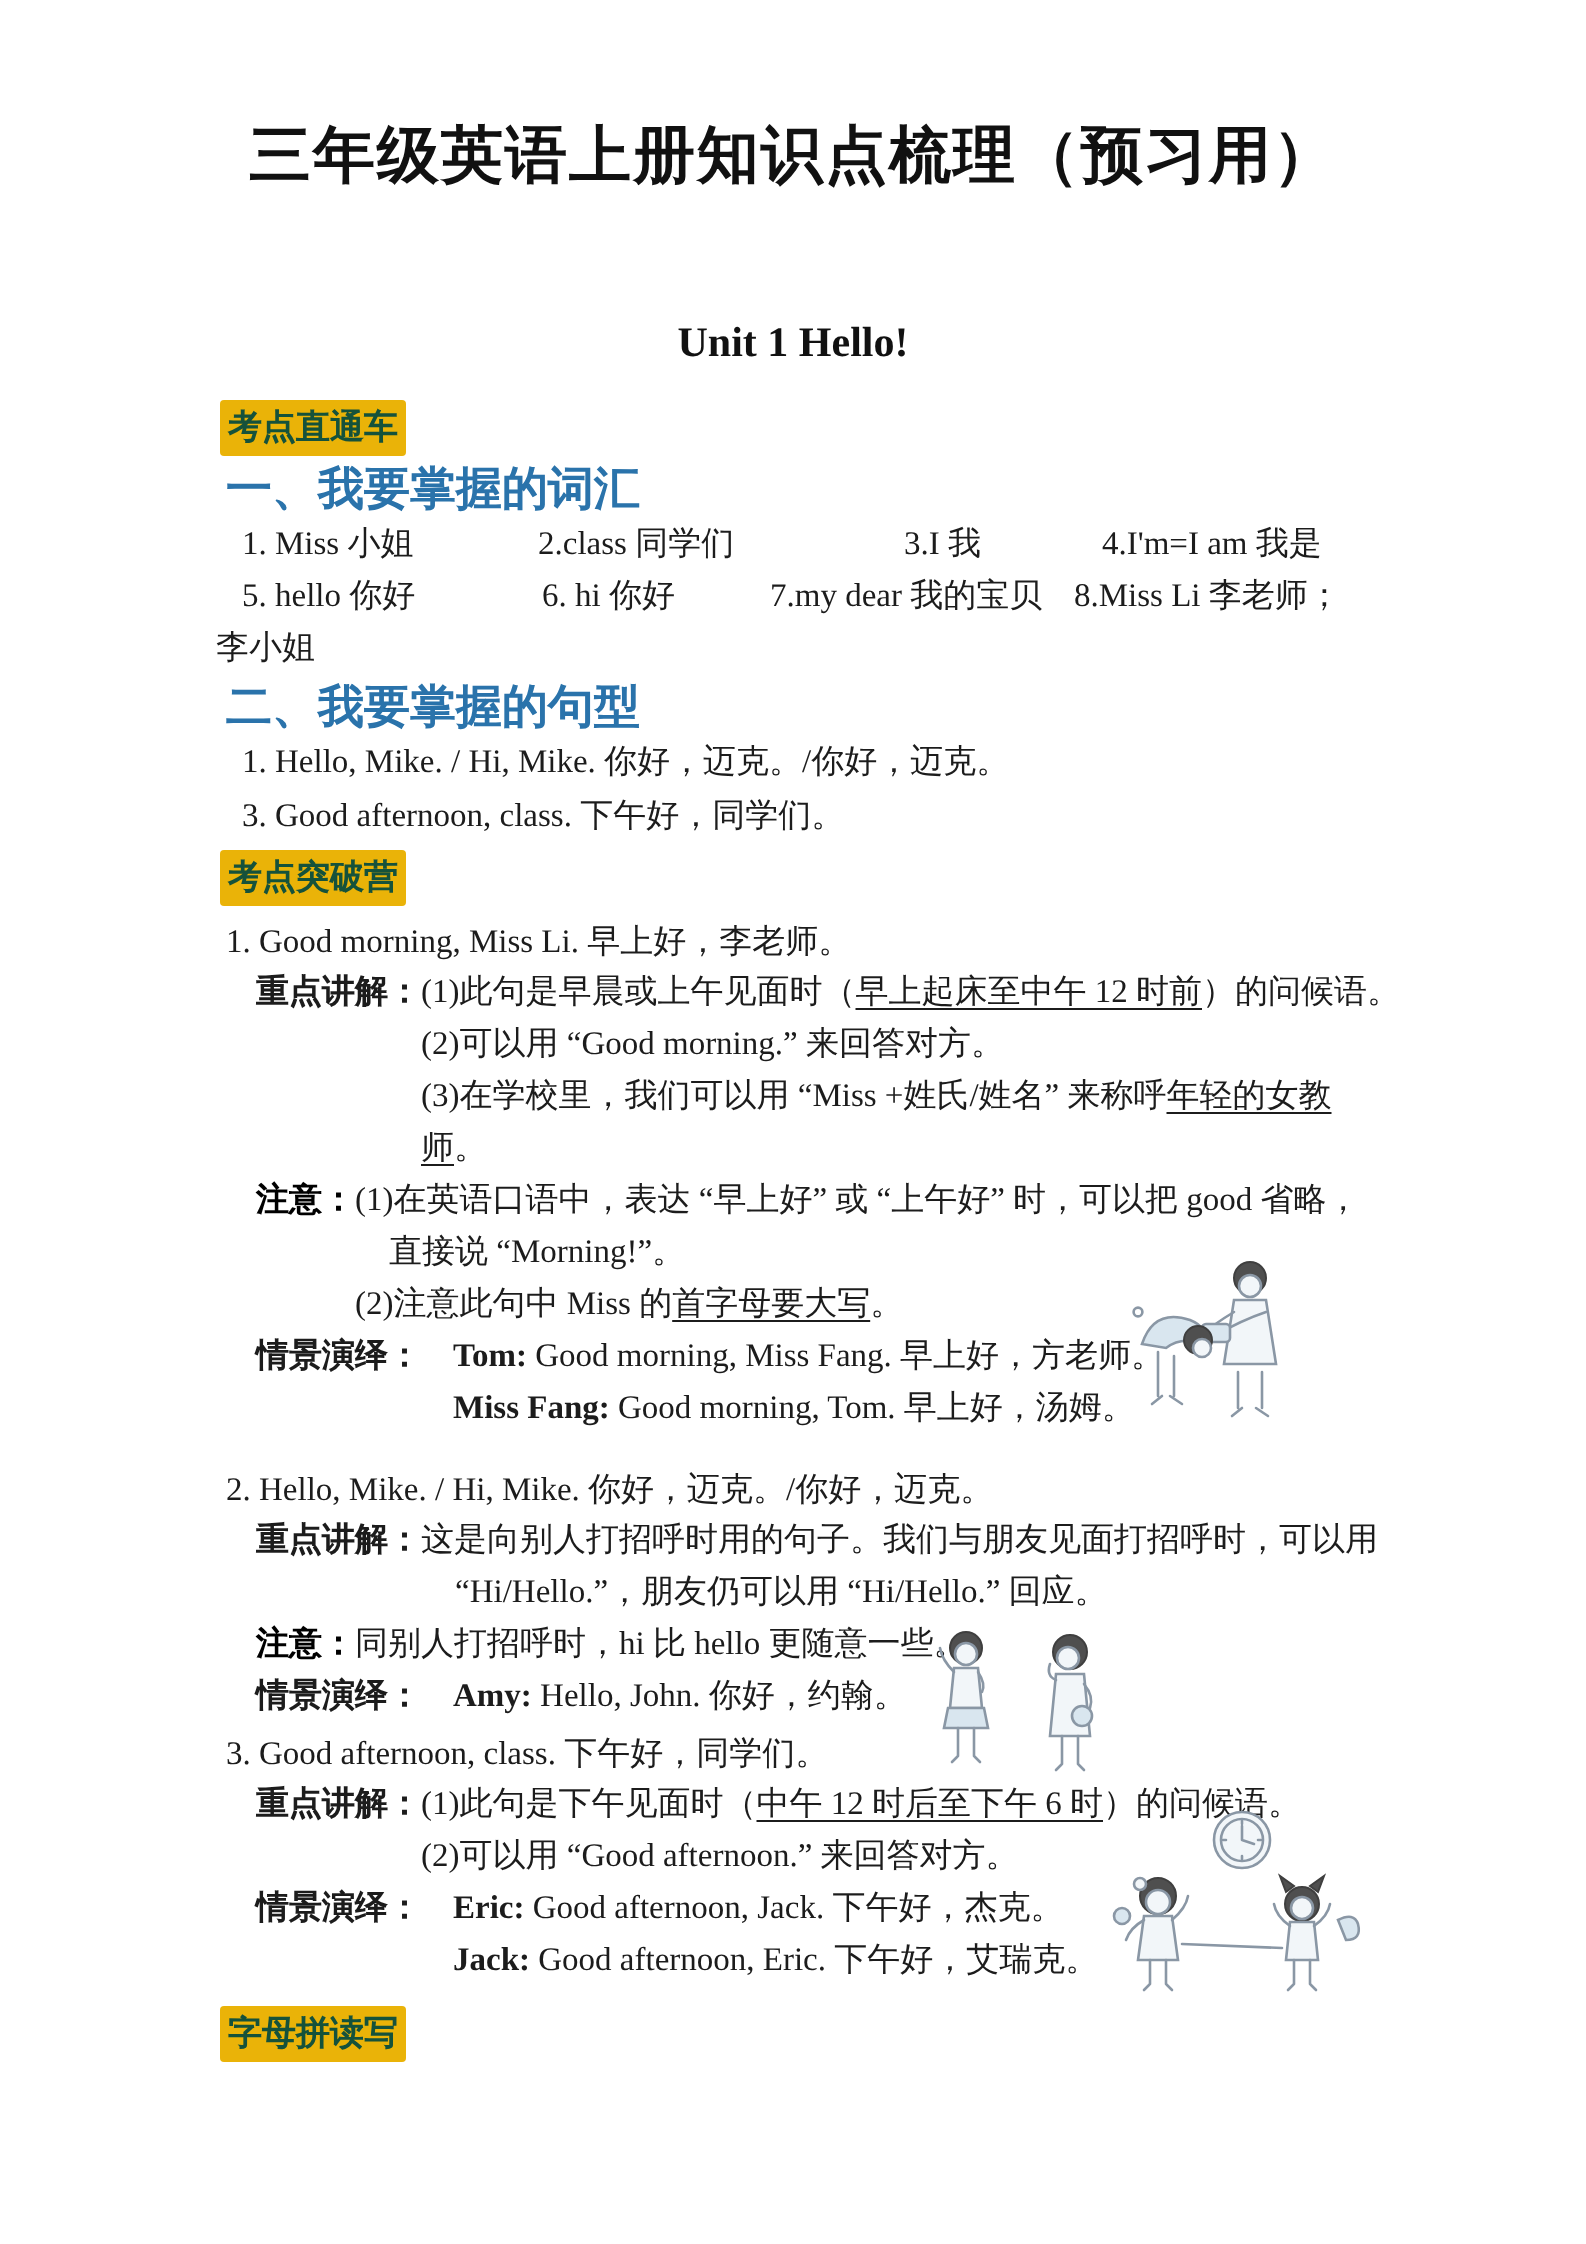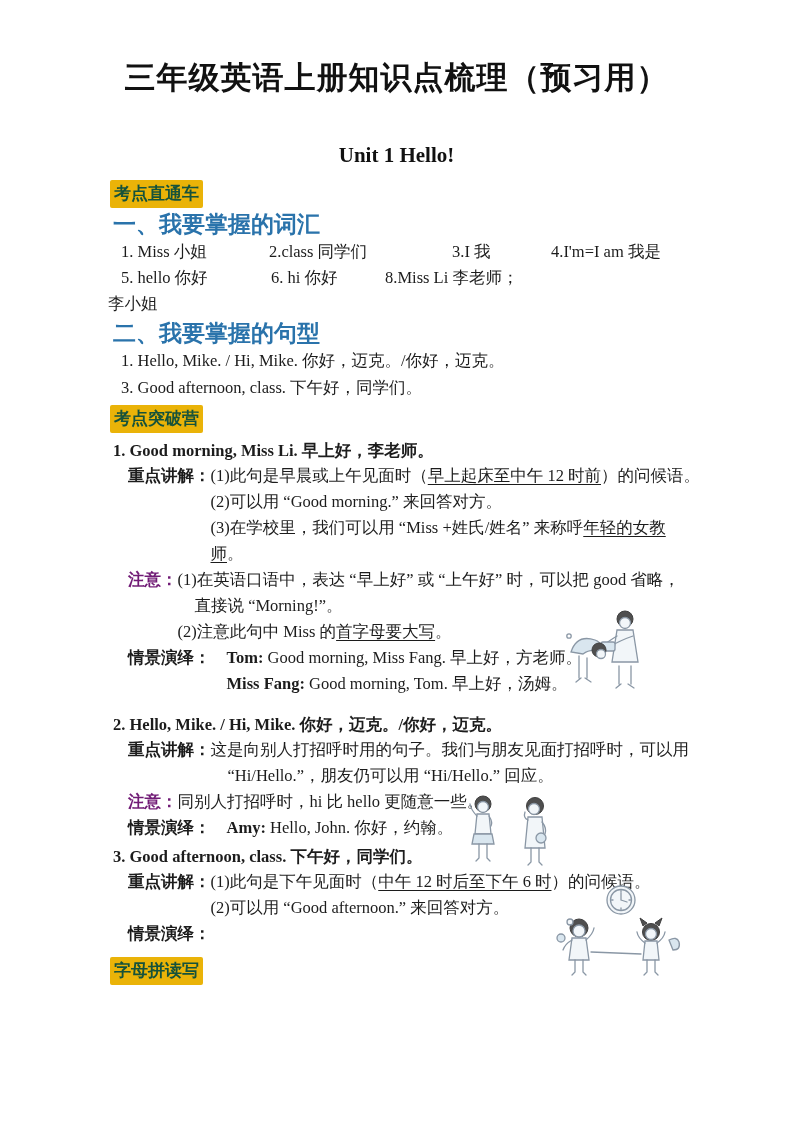--- a/index.html
+++ b/index.html
@@ -7,21 +7,21 @@
     position:relative;width:793px;height:1122px;background:#ffffff;
     font-family:"Liberation Serif","DejaVu Serif",serif;
     color:#1c1c1c;overflow:hidden;
   }
   .doc-title{
     margin:0;padding-top:57px;text-align:center;
     font-family:"Liberation Sans","DejaVu Sans",sans-serif;
     font-size:31px;font-weight:bold;color:#111;letter-spacing:1px;
   }
   .unit-title{
-    margin:0;padding-top:44px;text-align:center;
+    margin:16px;padding-top:44px;text-align:center;
     font-size:21px;font-weight:bold;color:#111;
   }
   .content{margin:12px 85px 0 113px;font-size:16.5px;line-height:26px;}
   .badge-row{margin:4px 0 3px -3px;}
   .badge{
     display:inline-block;background:#eab308;color:#15523b;
     font-family:"Liberation Sans","DejaVu Sans",sans-serif;
     font-size:17px;font-weight:bold;padding:1px 4px;border-radius:2px;
   }
   .sec-heading{
@@ -35,24 +35,24 @@
   .r1 span:nth-child(3){width:99px;}
   .r2 span:nth-child(1){width:150px;}
   .r2 span:nth-child(2){width:114px;}
   .r2 span:nth-child(3){width:152px;}
   .vocab-cont{margin-left:-5px;}
   .sent{padding-left:8px;line-height:26.5px;}
   .point{position:relative;}
   .p1{margin-top:5px;}
   .p2{margin-top:15px;}
   .p3{margin-top:3px;}
-  .point-heading{font-weight:bold;line-height:25px;}
+  .point-heading{font-weight:normal;line-height:25px;}
   .block{display:flex;padding-left:15px;}
   .lab{font-weight:bold;flex:none;white-space:nowrap;}
-  .lab.red{color:#701a75;}
+  .lab.red{color:#000000;}
   .bcontent{flex:1;}
   .bcontent.dlg{padding-left:16px;}
   .line{line-height:26px;}
   .line .u{text-decoration:underline;text-underline-offset:3px;}
   .line .b{font-weight:bold;}
   .line.ind{padding-left:17px;}
   .illu{position:absolute;}
   .last-badge{margin-top:10px;}
   svg .sk{stroke:#8a97a5;stroke-width:1.3;fill:none;stroke-linecap:round;stroke-linejoin:round;}
   svg .fw{fill:#f2f6f9;stroke:#8a97a5;stroke-width:1.3;}
@@ -77,20 +77,21 @@
 
     <div class="vocab-row r1">
       <span>1. Miss 小姐</span>
       <span>2.class 同学们</span>
       <span>3.I 我</span>
       <span>4.I'm=I am 我是</span>
     </div>
     <div class="vocab-row r2">
       <span>5. hello 你好</span>
       <span>6. hi 你好</span>
+      <span>7.my dear 我的宝贝</span>
       <span>8.Miss Li 李老师；</span>
     </div>
     <div class="vocab-cont">李小姐</div>
 
     <div class="sec-heading">二、我要掌握的句型</div>
     <div class="sent">1. Hello, Mike. / Hi, Mike. 你好，迈克。/你好，迈克。</div>
     <div class="sent">3. Good afternoon, class. 下午好，同学们。</div>
 
     <div class="badge-row">
       <span class="badge">考点突破营</span>
@@ -178,20 +179,24 @@
       <div class="point-heading">3. Good afternoon, class. 下午好，同学们。</div>
       <div class="block">
         <span class="lab">重点讲解：</span>
         <div class="bcontent">
           <div class="line"><span>(1)此句是下午见面时（</span><span class="u">中午 12 时后至下午 6 时</span><span>）的问候语。</span></div>
           <div class="line"><span>(2)可以用 “Good afternoon.” 来回答对方。</span></div>
         </div>
       </div>
       <div class="block">
         <span class="lab">情景演绎：</span>
+        <div class="bcontent dlg">
+          <div class="line"><span class="b">Eric:</span><span> Good afternoon, Jack. 下午好，杰克。</span></div>
+          <div class="line"><span class="b">Jack:</span><span> Good afternoon, Eric. 下午好，艾瑞克。</span></div>
+        </div>
       </div>
       <svg class="illu" style="left:438px;top:36px;" width="136" height="100" viewBox="0 0 136 100">
         <circle class="fw" cx="70" cy="20" r="14"></circle>
         <circle class="sk" cx="70" cy="20" r="10.5"></circle>
         <path class="sk" d="M70 20 L70 13 M70 20 L76 22"></path>
         <path class="sk" d="M70 10.5 L70 12 M79.5 20 L78 20 M70 29.5 L70 28 M60.5 20 L62 20"></path>
         <circle class="hair" cx="28" cy="48" r="9"></circle>
         <circle class="fw" cx="28" cy="51" r="6"></circle>
         <circle class="fw" cx="19" cy="42" r="3"></circle>
         <path class="fw" d="M21 58 L35 58 L38 80 L18 80 Z"></path>

